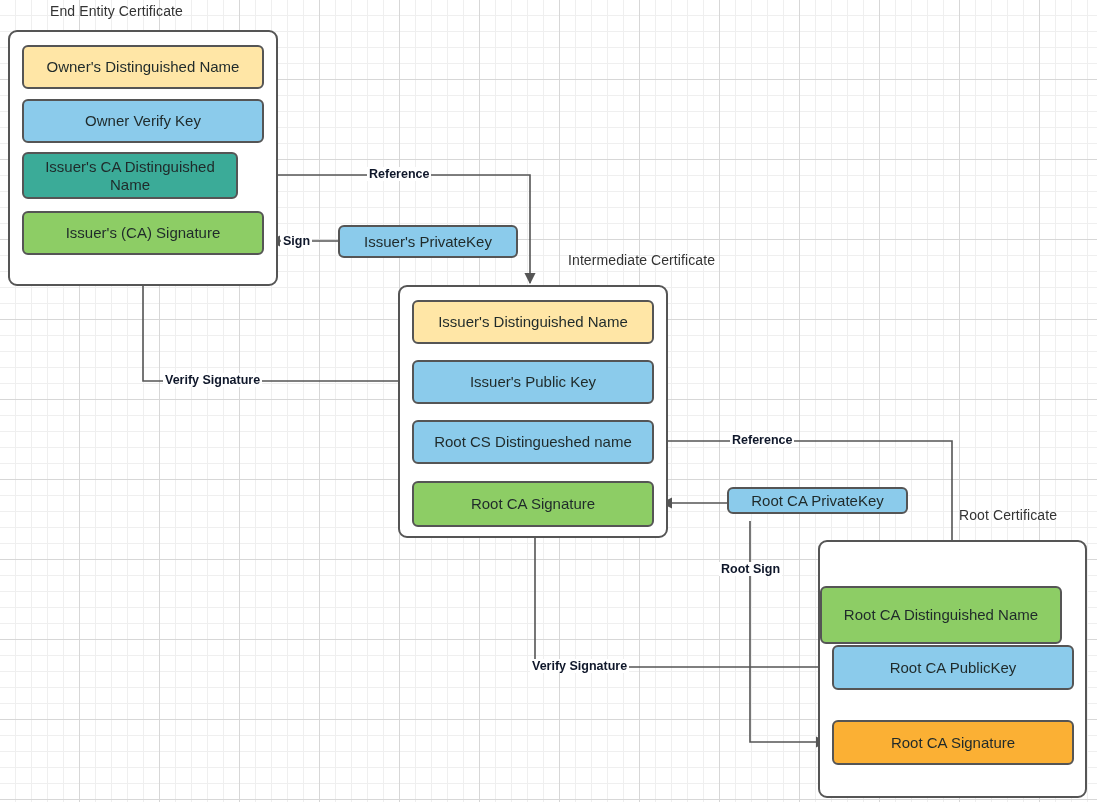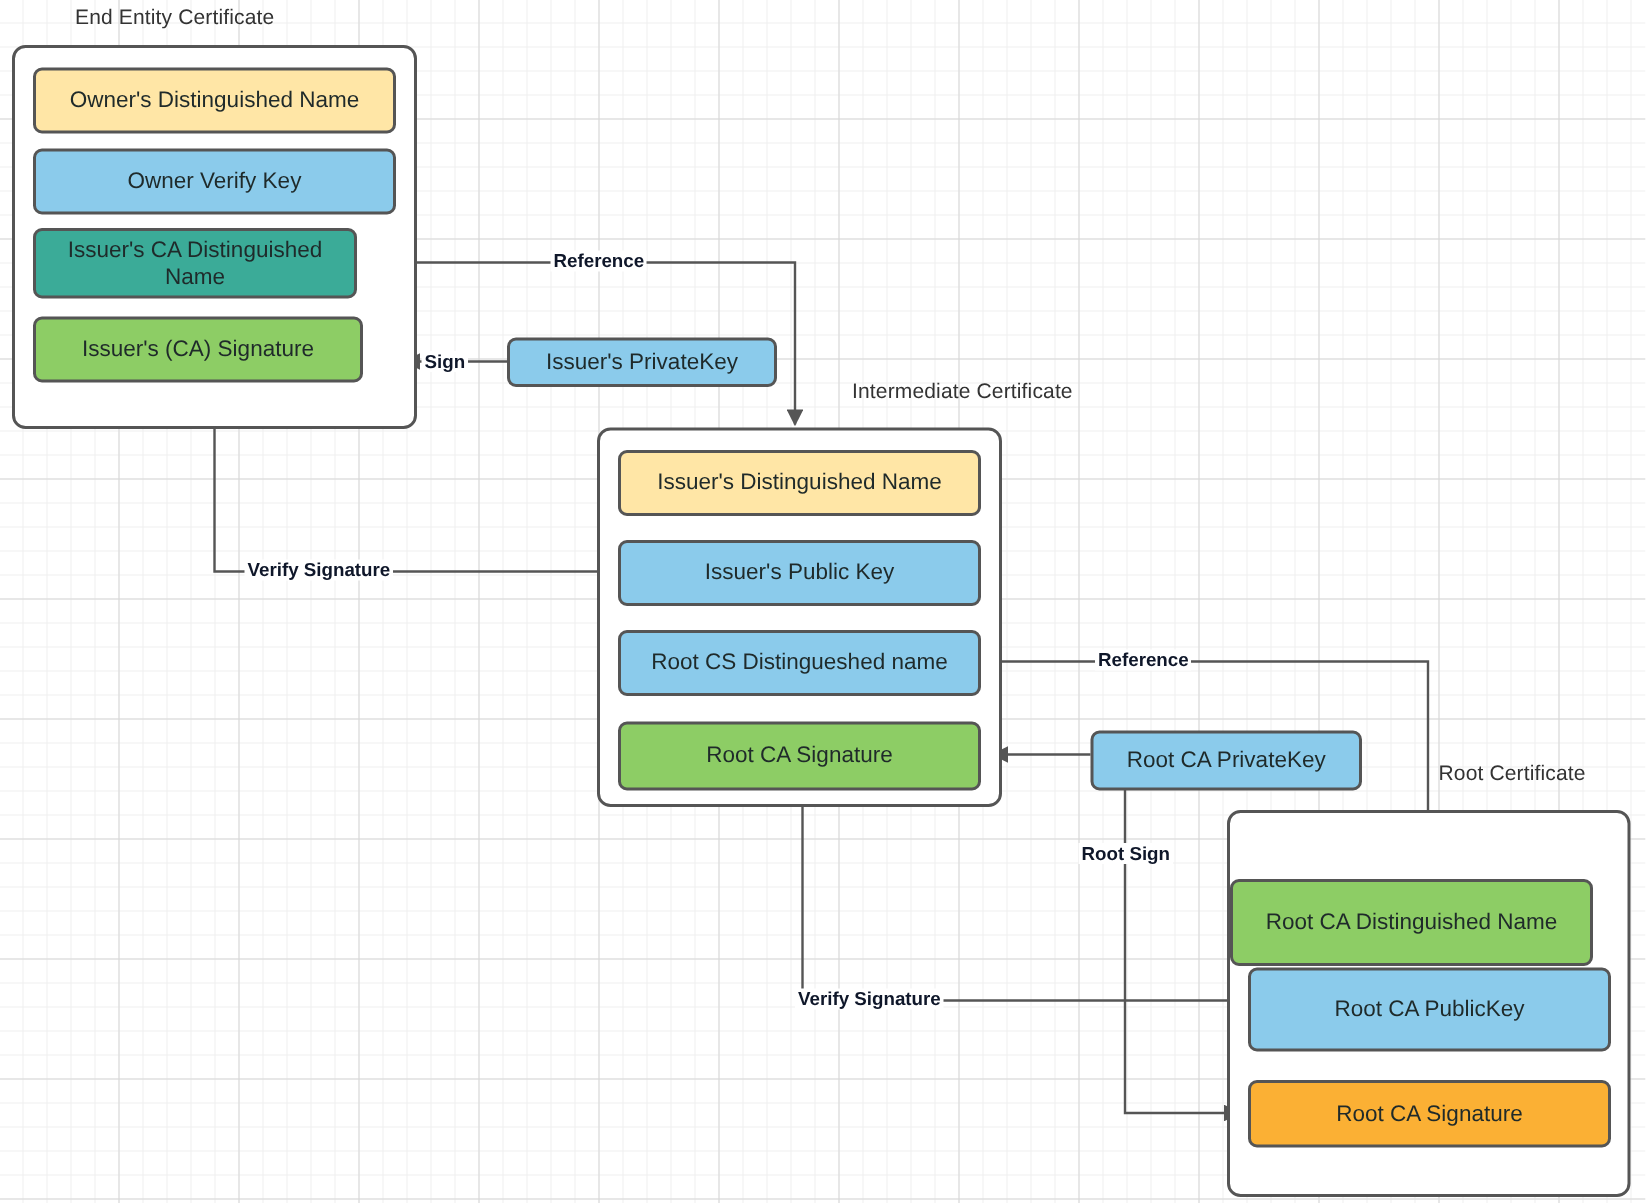--- a/index.html
+++ b/index.html
@@ -103,45 +103,45 @@
   <div class="group-title" style="left:50px; top:3px;">End Entity Certificate</div>
 
   <div class="container" style="left:8px; top:30px; width:270px; height:256px;"></div>
 
   <div class="node n-yellow" style="left:22px; top:45px; width:242px; height:44px;">Owner's Distinguished Name</div>
 
   <div class="node n-blue" style="left:22px; top:99px; width:242px; height:44px;">Owner Verify  Key</div>
 
   <div class="node n-teal" style="left:22px; top:152px; width:216px; height:47px;">Issuer's CA Distinguished Name</div>
 
-  <div class="node n-green" style="left:22px; top:211px; width:220px; height:44px;">Issuer's (CA) Signature</div>
+  <div class="node n-green" style="left:22px; top:211px; width:242px; height:44px;">Issuer's (CA) Signature</div>
 
   <div class="node n-blue" style="left:338px; top:225px; width:180px; height:33px;">Issuer's PrivateKey</div>
 
   <div class="group-title" style="left:568px; top:252px;">Intermediate Certificate</div>
 
   <div class="container" style="left:398px; top:285px; width:270px; height:253px;"></div>
 
   <div class="node n-blue" style="left:412px; top:360px; width:242px; height:44px;">Issuer's Public  Key</div>
 
   <div class="node n-yellow" style="left:412px; top:300px; width:242px; height:44px;">Issuer's Distinguished Name</div>
 
   <div class="node n-blue" style="left:412px; top:420px; width:242px; height:44px;">Root CS Distingueshed name</div>
 
   <div class="node n-green" style="left:412px; top:481px; width:242px; height:46px;">Root CA Signature</div>
 
-  <div class="node n-blue" style="left:727px; top:487px; width:181px; height:40px;">Root CA PrivateKey</div>
+  <div class="node n-blue" style="left:727px; top:487px; width:181px; height:27px;">Root CA PrivateKey</div>
 
   <div class="group-title" style="left:959px; top:507px;">Root Certificate</div>
 
   <div class="container" style="left:818px; top:540px; width:269px; height:258px;"></div>
 
   <div class="node n-green" style="left:820px; top:586px; width:242px; height:58px;">Root CA Distinguished Name</div>
 
-  <div class="node n-blue" style="left:832px; top:645px; width:242px; height:56px;">Root CA PublicKey</div>
+  <div class="node n-blue" style="left:832px; top:645px; width:242px; height:45px;">Root CA PublicKey</div>
 
   <div class="node n-orange" style="left:832px; top:720px; width:242px; height:45px;">Root CA Signature</div>
 
   <div class="edge-label" style="left:367px; top:167px;">Reference</div>
 
   <div class="edge-label" style="left:281px; top:234px;">Sign</div>
 
   <div class="edge-label" style="left:163px; top:373px;">Verify Signature</div>
 
   <div class="edge-label" style="left:730px; top:433px;">Reference</div>

